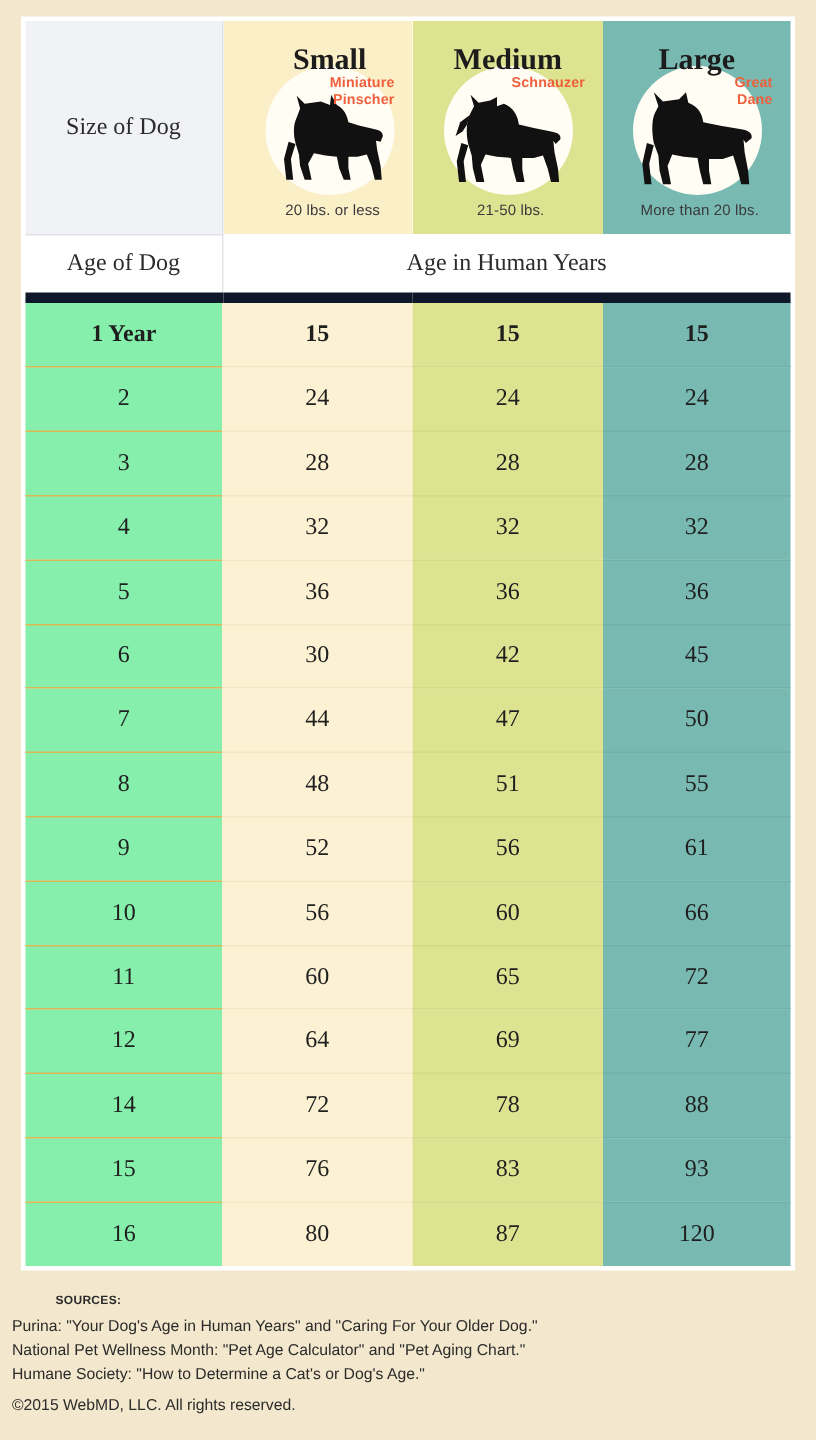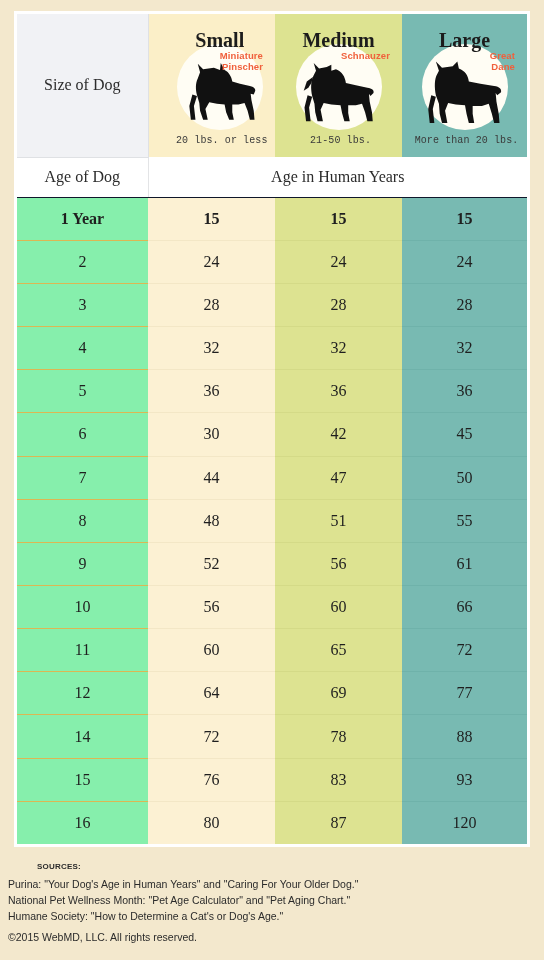--- a/index.html
+++ b/index.html
@@ -125,35 +125,35 @@
   }
   .dog-svg svg { display: block; width: 100%; height: 100%; }
 
   .weight {
     position: absolute;
     z-index: 3;
     bottom: 8px;
     left: 4px;
     right: 0;
     text-align: center;
-    font-family: Liberation Mono, monospace;
+    font-family: Liberation Sans, sans-serif;
     font-size: 10px;
     color: #3a3a3a;
     letter-spacing: .1px;
   }
 
   
   .sub-head-cell {
     background: #ffffff;
     height: 36px;
     text-align: center;
     vertical-align: middle;
     font-size: 16px;
     color: #2c2c2c;
-    border-bottom: 1px solid #0f172a;
+    border-bottom: 7px solid #0f172a;
     border-right: 1px solid #e3e4e6;
     font-family: "Liberation Serif", serif;
   }
   .sub-head-cell.span { border-right: none; }
 
   
   tr.data-row td {
     height: 39.2px;
     text-align: center;
     vertical-align: middle;

